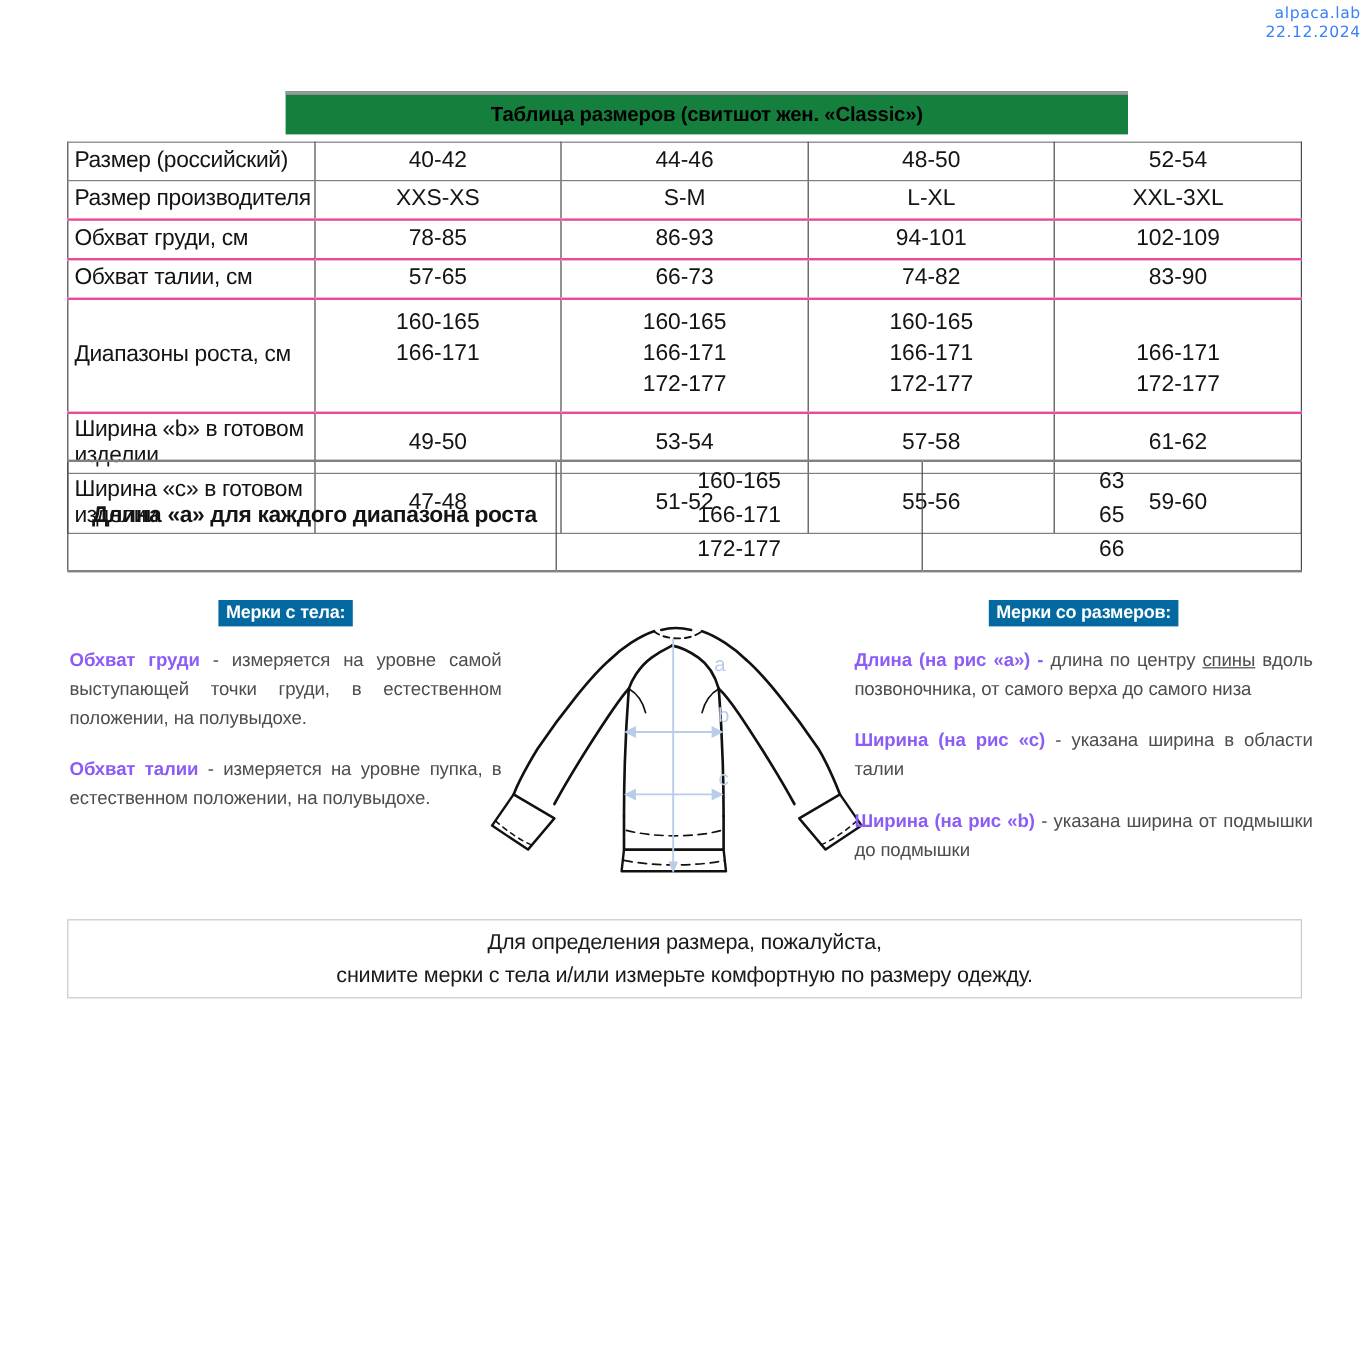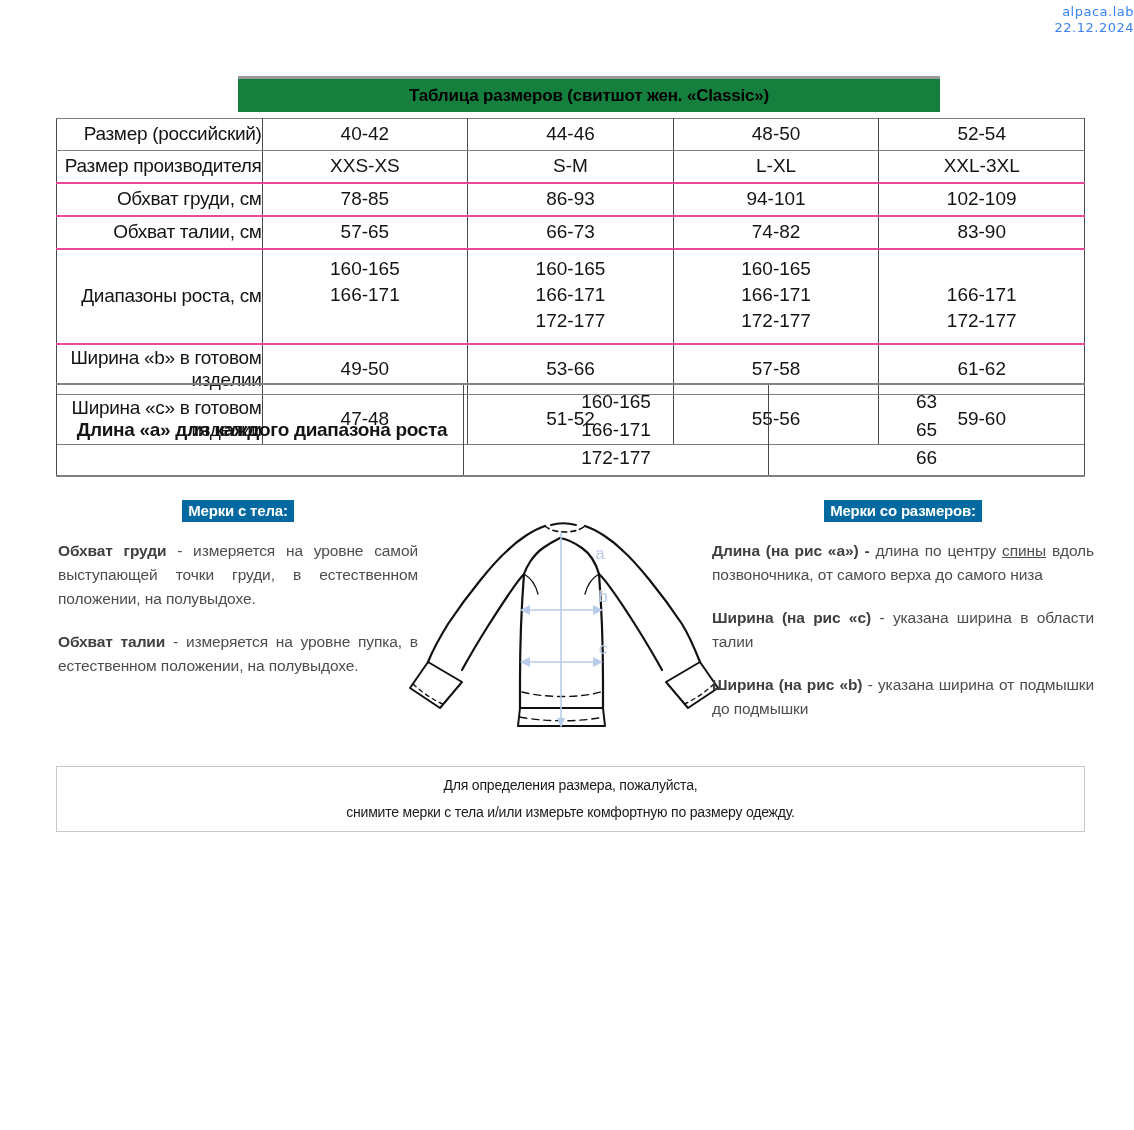--- a/index.html
+++ b/index.html
@@ -40,21 +40,21 @@
   }
   .size-table td{
     border:1px solid #7d7d7d;
     font-size:19px;
     padding:2px 0 3px 0;
     height:26px;
     color:#141414;
     font-family:"Liberation Sans", sans-serif;
   }
   .size-table td.lbl{
-    text-align:right;padding-left:5px;
+    text-align:left;padding-left:5px;
     border-left:1px solid #4a4a4a;
     border-right:1px solid #4a4a4a;
     letter-spacing:-.3px;
   }
   .size-table td.val{
     text-align:center;
     border-right:1px solid #4a4a4a;
   }
   .size-table td.val.first{border-left:1px solid #4a4a4a;}
   .size-table tr.thick td{border-bottom:2px solid #ec4899;}
@@ -89,33 +89,33 @@
   .sec-left{position:absolute;left:58px;top:500px;width:360px;}
   .sec-right{position:absolute;left:712px;top:500px;width:382px;}
   .sec-head{text-align:center;margin-bottom:17px;}
   .para{
     font-size:15.5px;line-height:24px;
     color:#4d4d4d;
     text-align:justify;
     margin-bottom:19px;
     letter-spacing:-.1px;
   }
-  .para b{color:#404040;font-weight:bold;}
+  .para b{color:#8b5cf6;font-weight:bold;}
   .para u{text-decoration:underline;margin-top:32px;}
   
   .drawing{position:absolute;left:400px;top:512px;width:320px;height:232px;}
   .drawing svg{display:block;}
   
   .note{
     position:absolute;left:56px;top:766px;width:1027px;height:64px;
     border:1px solid #c9c9c9;
     display:flex;flex-direction:column;align-items:center;justify-content:center;
   }
   .note div{
-    font-size:14px;line-height:27px;color:#1a1a1a;letter-spacing:-.2px;
+    font-size:18px;line-height:27px;color:#1a1a1a;letter-spacing:-.2px;
     text-align:center;
   }
 </style>
 </head>
 <body>
 
 <div class="watermark">
   <div>alpaca.lab</div>
   <div>22.12.2024</div>
 </div>
@@ -173,21 +173,21 @@
       </td>
       <td class="val">
         <span class="hline invis">&nbsp;</span>
         <span class="hline">166-171</span>
         <span class="hline">172-177</span>
       </td>
     </tr>
     <tr>
       <td class="lbl">Ширина «b» в готовом изделии</td>
       <td class="val first">49-50</td>
-      <td class="val">53-66</td>
+      <td class="val">53-54</td>
       <td class="val">57-58</td>
       <td class="val">61-62</td>
     </tr>
     <tr>
       <td class="lbl">Ширина «c» в готовом изделии</td>
       <td class="val first">47-48</td>
       <td class="val">51-52</td>
       <td class="val">55-56</td>
       <td class="val">59-60</td>
     </tr>

